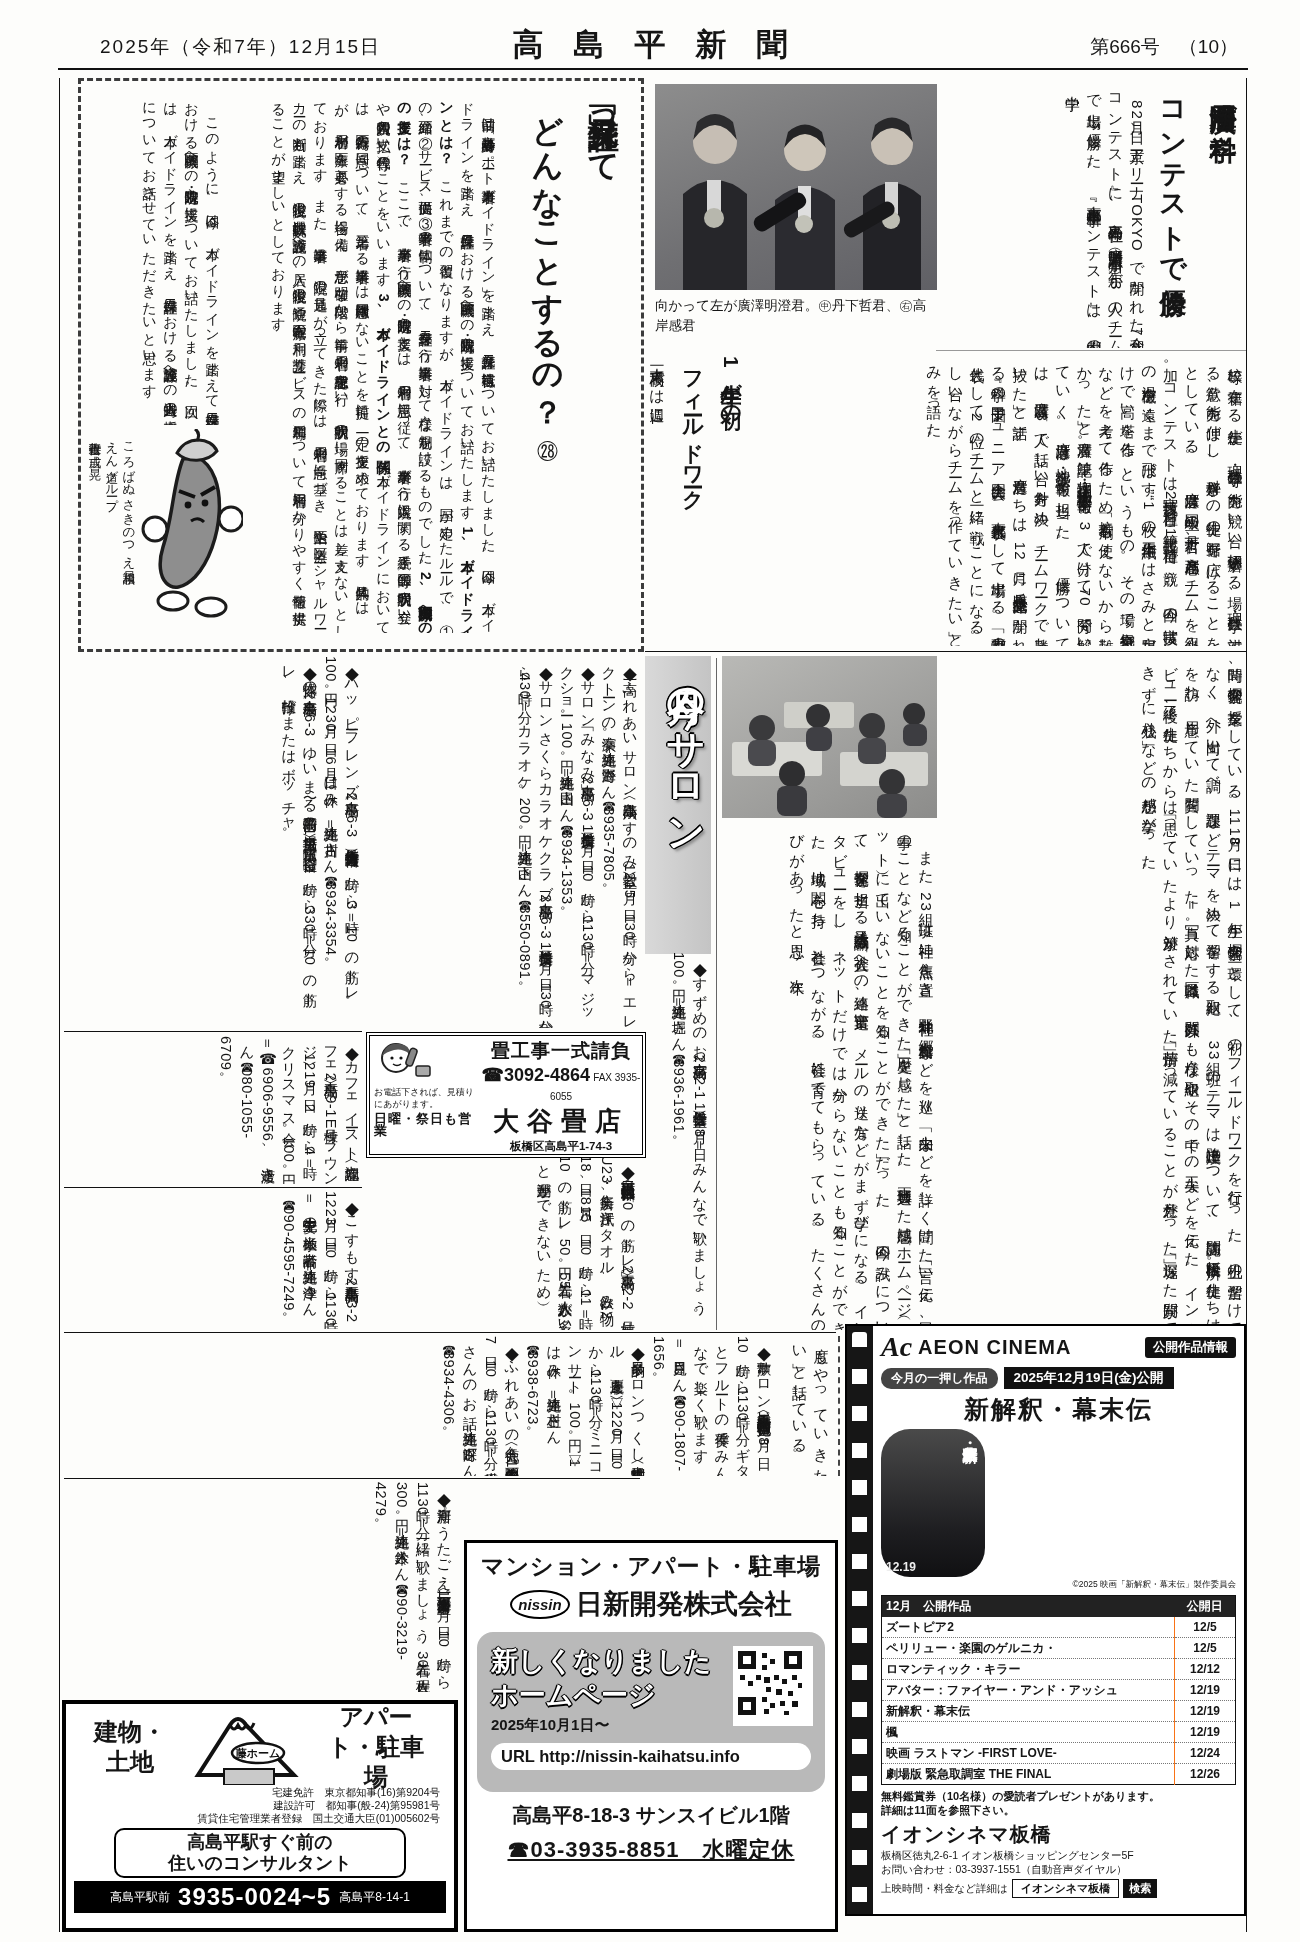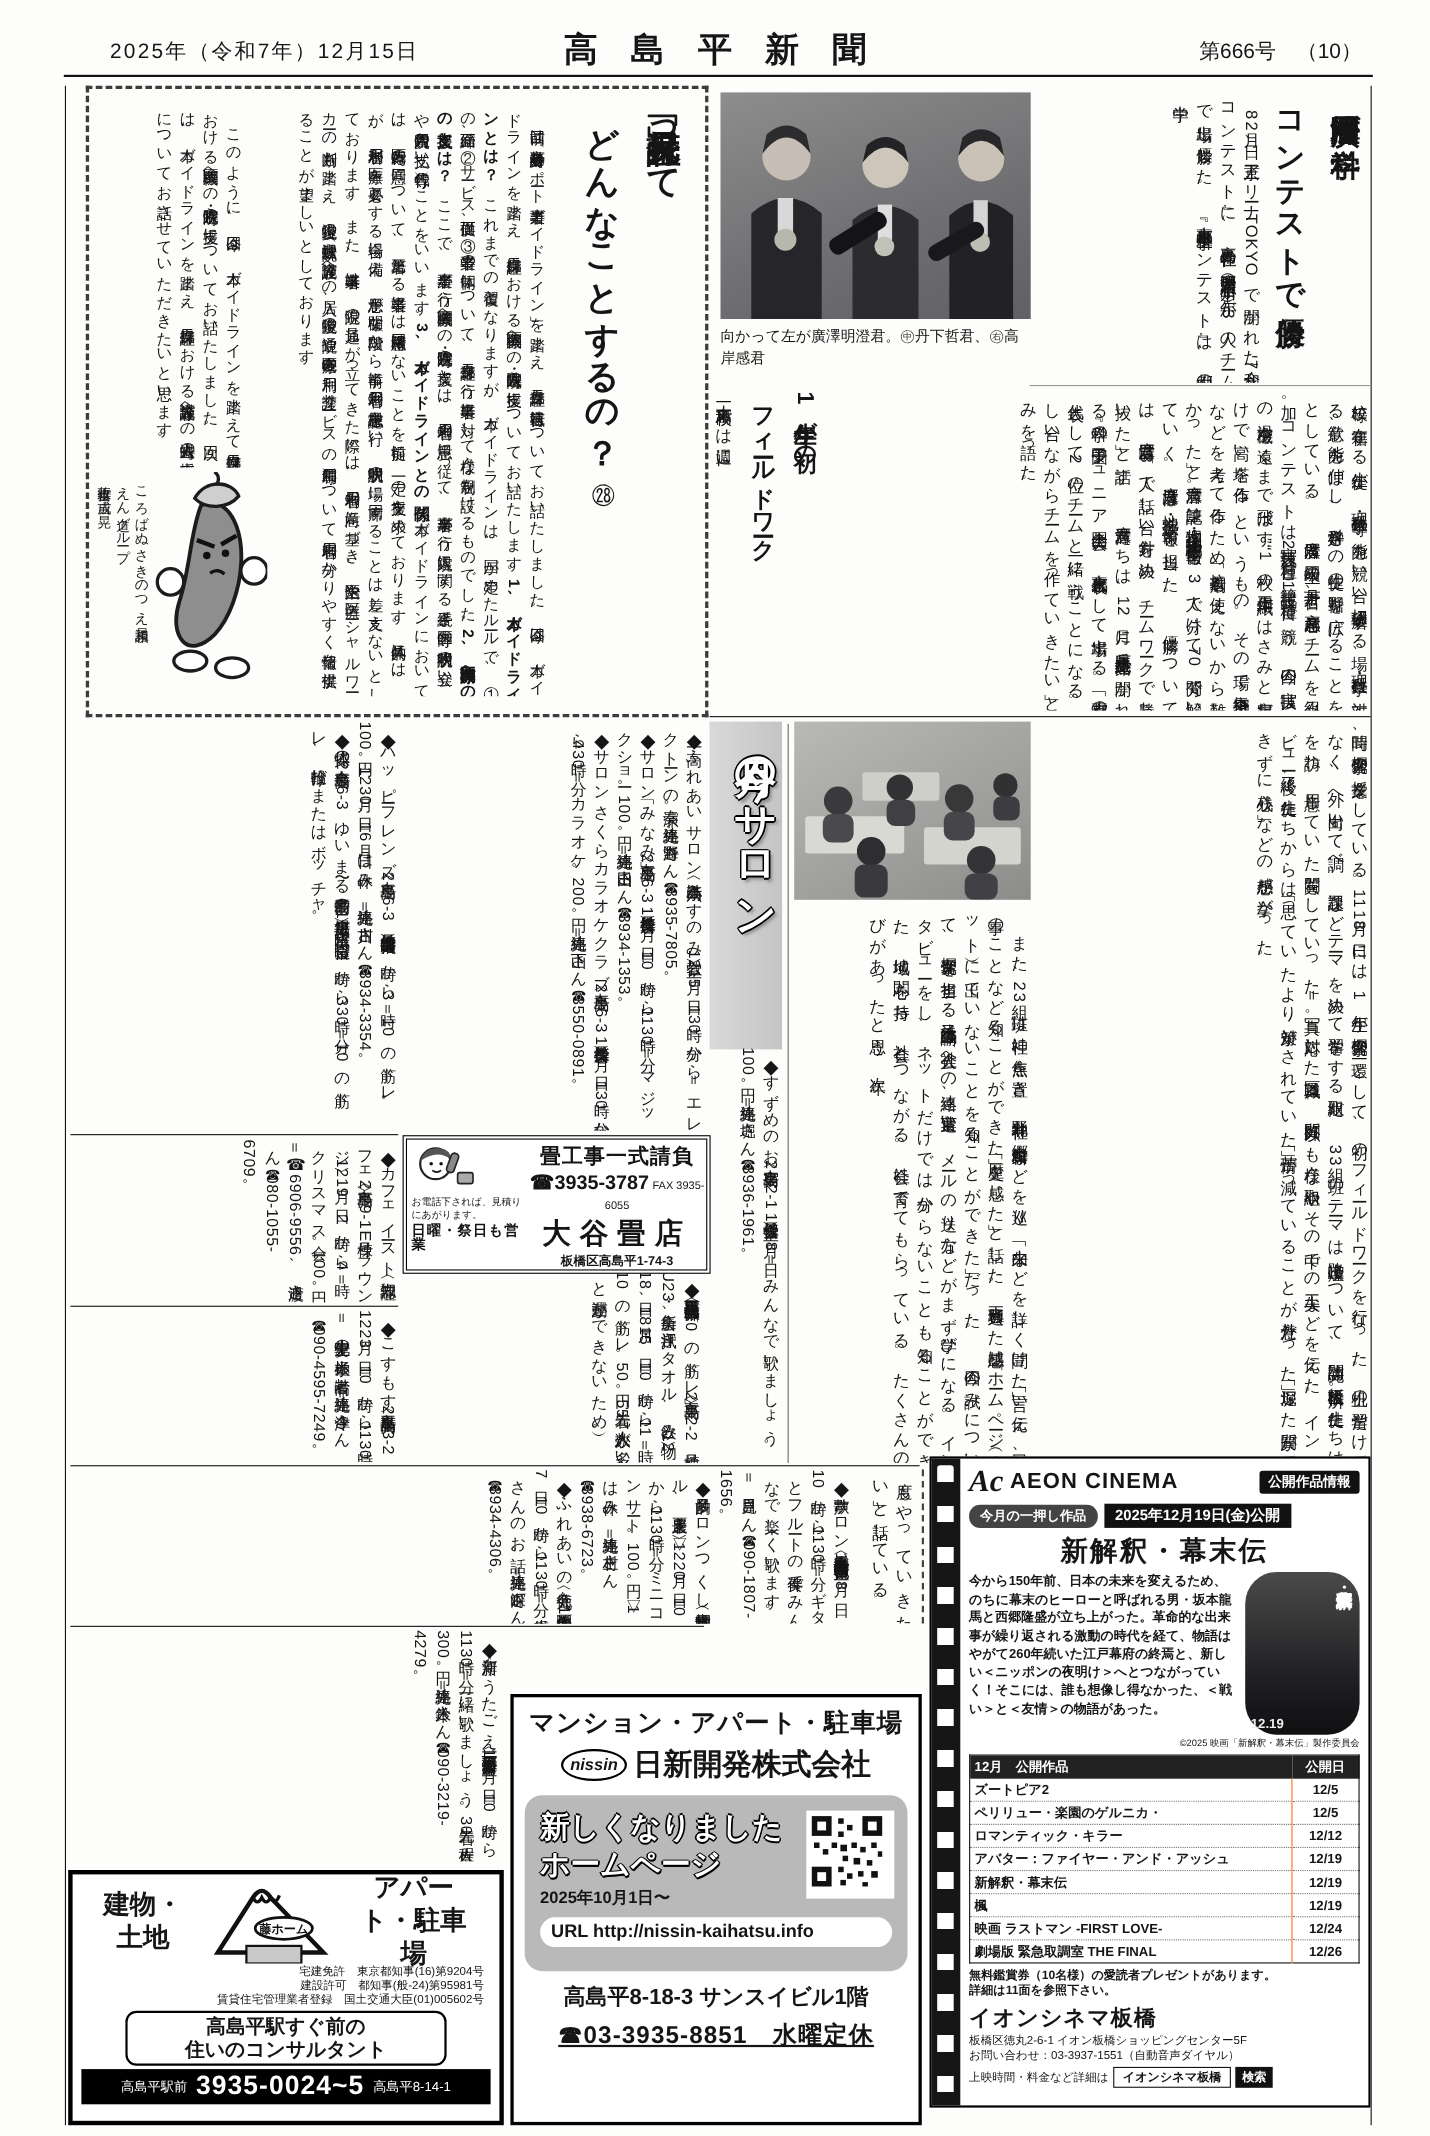--- a/index.html
+++ b/index.html
@@ -279,21 +279,21 @@
           <circle cx="27" cy="20" r="1.6" fill="#111"></circle>
         <path d="M19 26 q4 3 8 0" stroke="#111" stroke-width="1.5" fill="none"></path>
         <rect x="34" y="10" width="7" height="18" rx="3" transform="rotate(20 37 19)" fill="#888" stroke="#222" stroke-width="1.5"></rect>
         <rect x="42" y="28" width="14" height="10" rx="2" fill="#aaa" stroke="#222" stroke-width="1.5"></rect>
       </svg>
       <div class="tat-note">お電話下されば、見積りにあがります。</div>
       <div class="tat-hours">日曜・祭日も営業</div>
     </div>
     <div class="tat-right">
       <div class="tat-l1">畳工事一式請負</div>
-      <div><span class="tat-phone">☎3935-3787</span><span class="tat-fax">FAX 3935-6055</span></div>
+      <div><span class="tat-phone">☎3092-4864</span><span class="tat-fax">FAX 3935-6055</span></div>
       <div class="tat-name">大谷畳店</div>
       <div class="tat-addr">板橋区高島平1-74-3</div>
     </div>
   </div>
 
   <div class="abs" id="fuji-ad">
     <div class="fuji-row2">
       <div class="fuji-item" style="width:92px;">建物・土地</div>
       <svg width="120" height="76" viewBox="0 0 120 76">
         <path d="M12 66 L44 16 Q52 4 60 16 L108 66 Z" fill="#fff" stroke="#111" stroke-width="4"></path>
@@ -379,21 +379,20 @@
         <span class="aeon-ac">Ac</span>
         <span class="aeon-cinema">AEON CINEMA</span>
         <span class="aeon-info">公開作品情報</span>
       </div>
       <div class="aeon-pushrow">
         <span class="aeon-push">今月の一押し作品</span>
         <span class="aeon-pushdate">2025年12月19日(金)公開</span>
       </div>
       <div class="aeon-title">新解釈・幕末伝</div>
       <div class="aeon-flex">
-        <div class="aeon-blurb">今から150年前、日本の未来を変えるため、のちに幕末のヒーローと呼ばれる男・坂本龍馬と西郷隆盛が立ち上がった。革命的な出来事が繰り返される激動の時代を経て、物語はやがて260年続いた江戸幕府の終焉と、新しい＜ニッポンの夜明け＞へとつながっていく！そこには、誰も想像し得なかった、＜戦い＞と＜友情＞の物語があった。</div>
         <div class="aeon-poster">
           <span class="pt v">新解釈・幕末伝</span>
           <span class="pd">12.19</span>
         </div>
       </div>
       <div class="aeon-copy">©2025 映画「新解釈・幕末伝」製作委員会</div>
       <table class="aeon-table">
         <tbody>
             <tr>
               <th style="text-align:left;">12月　公開作品</th>

